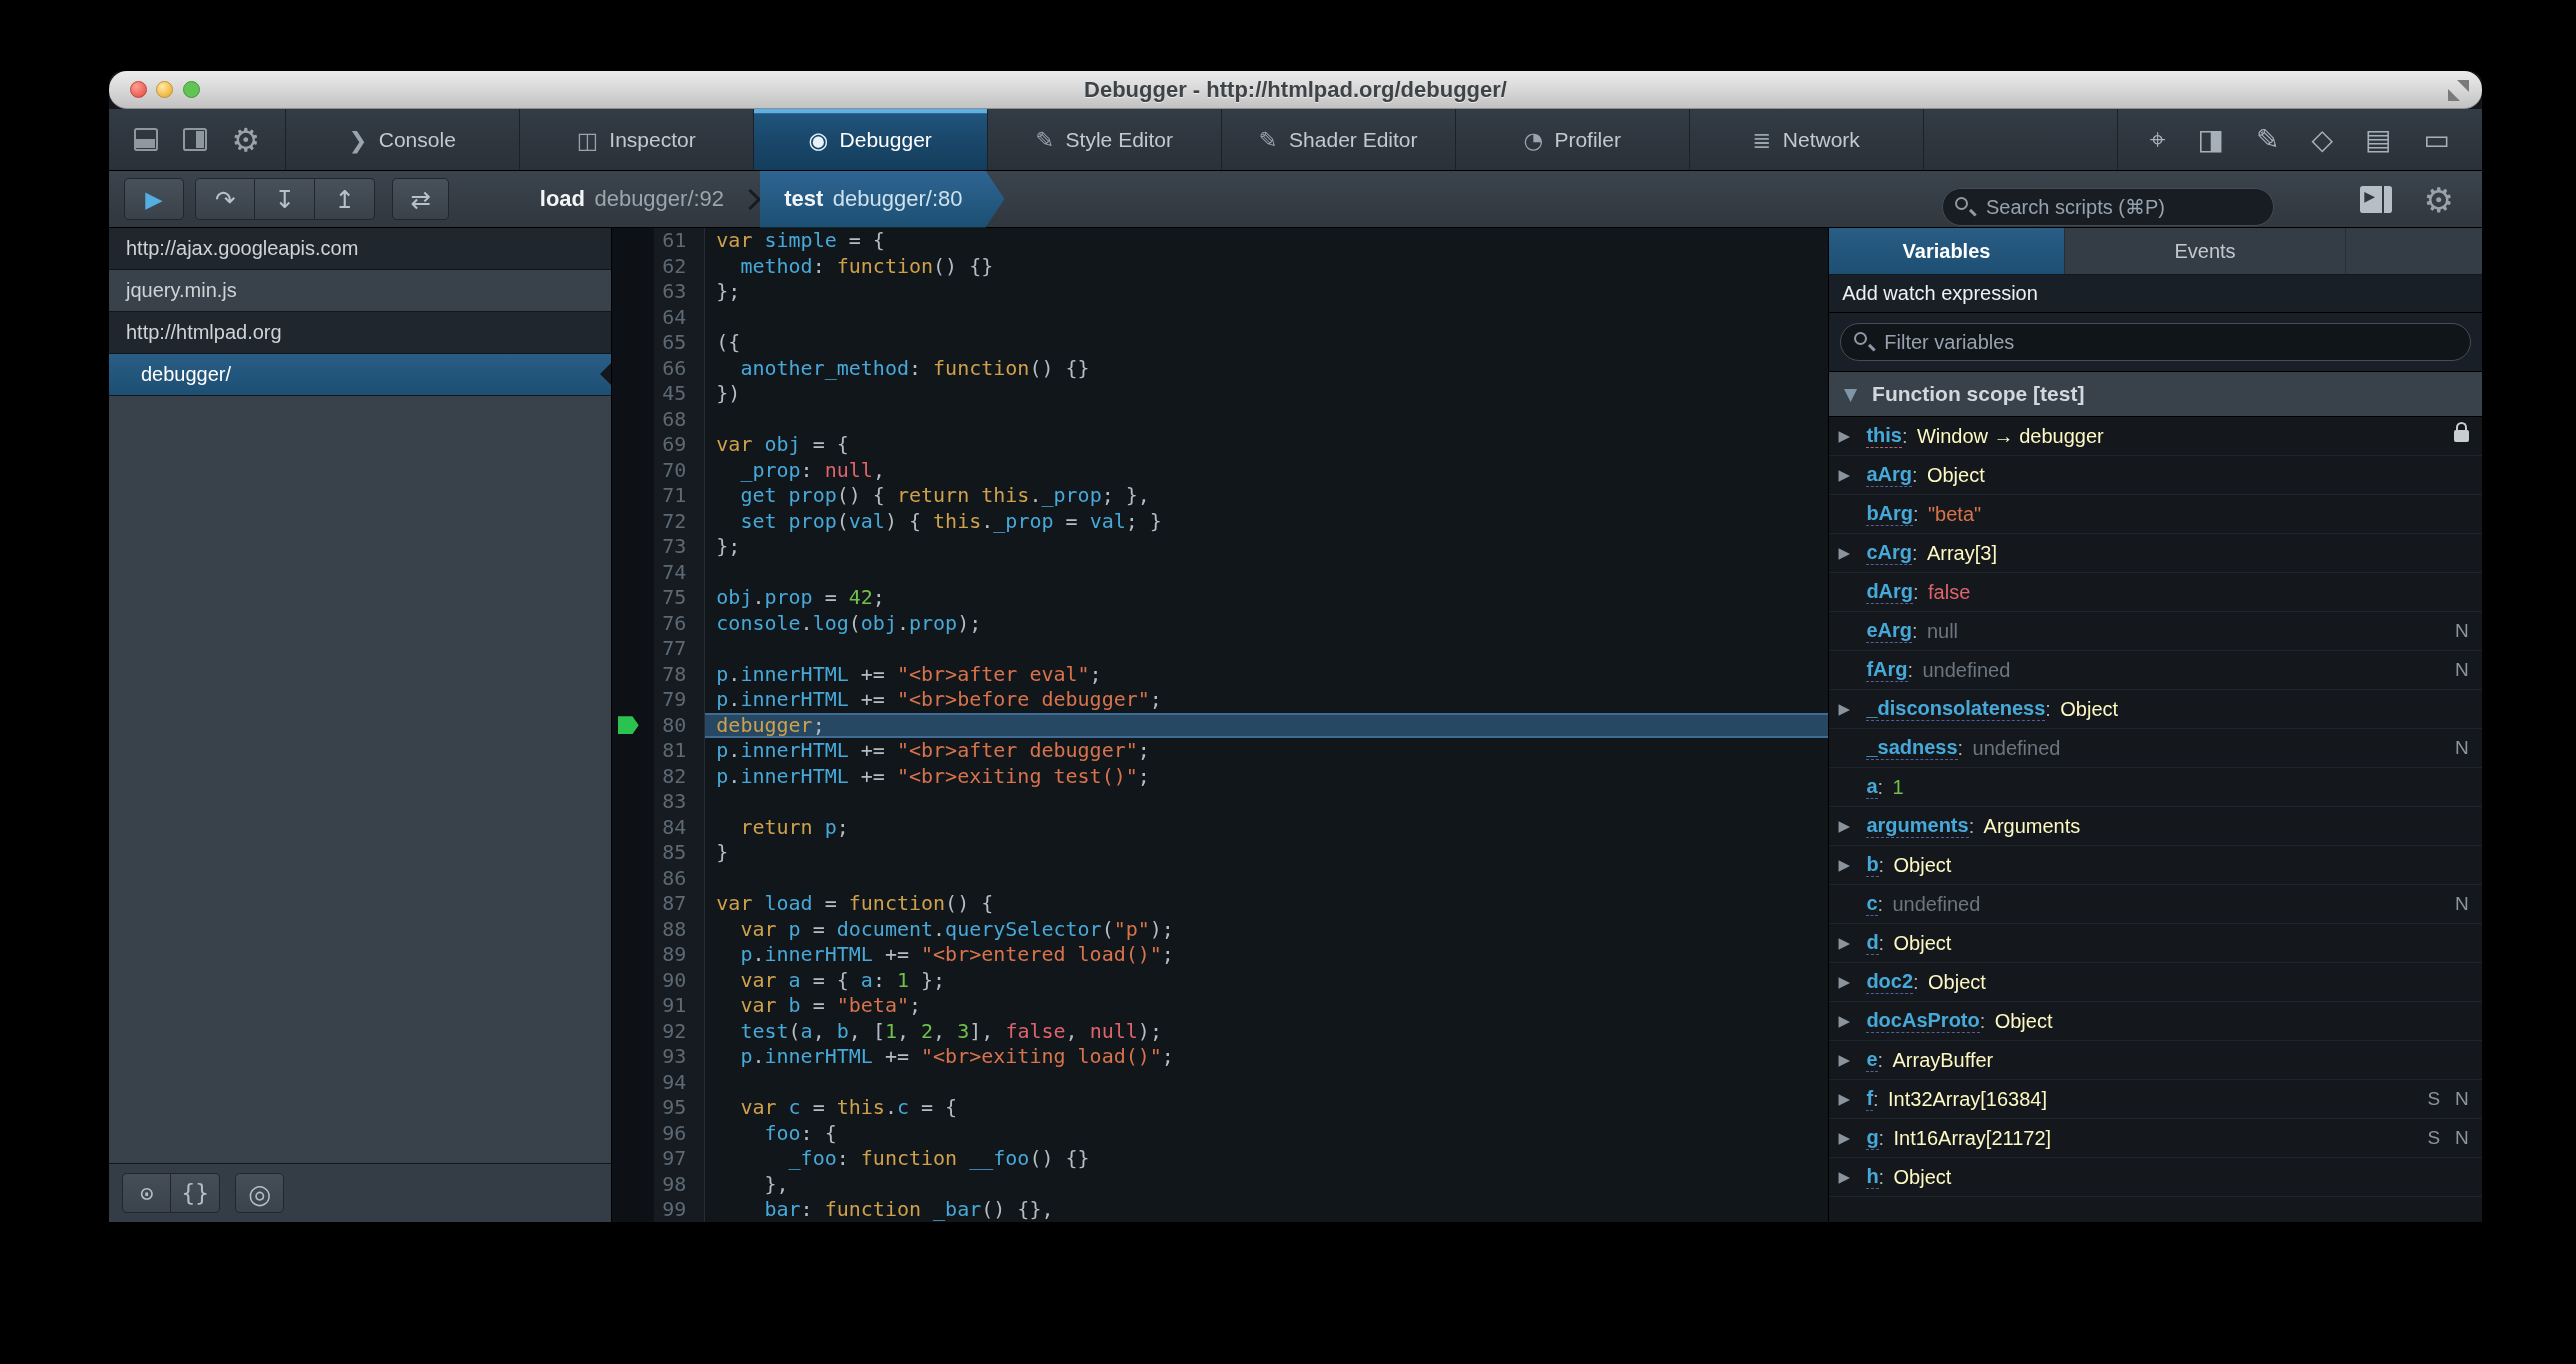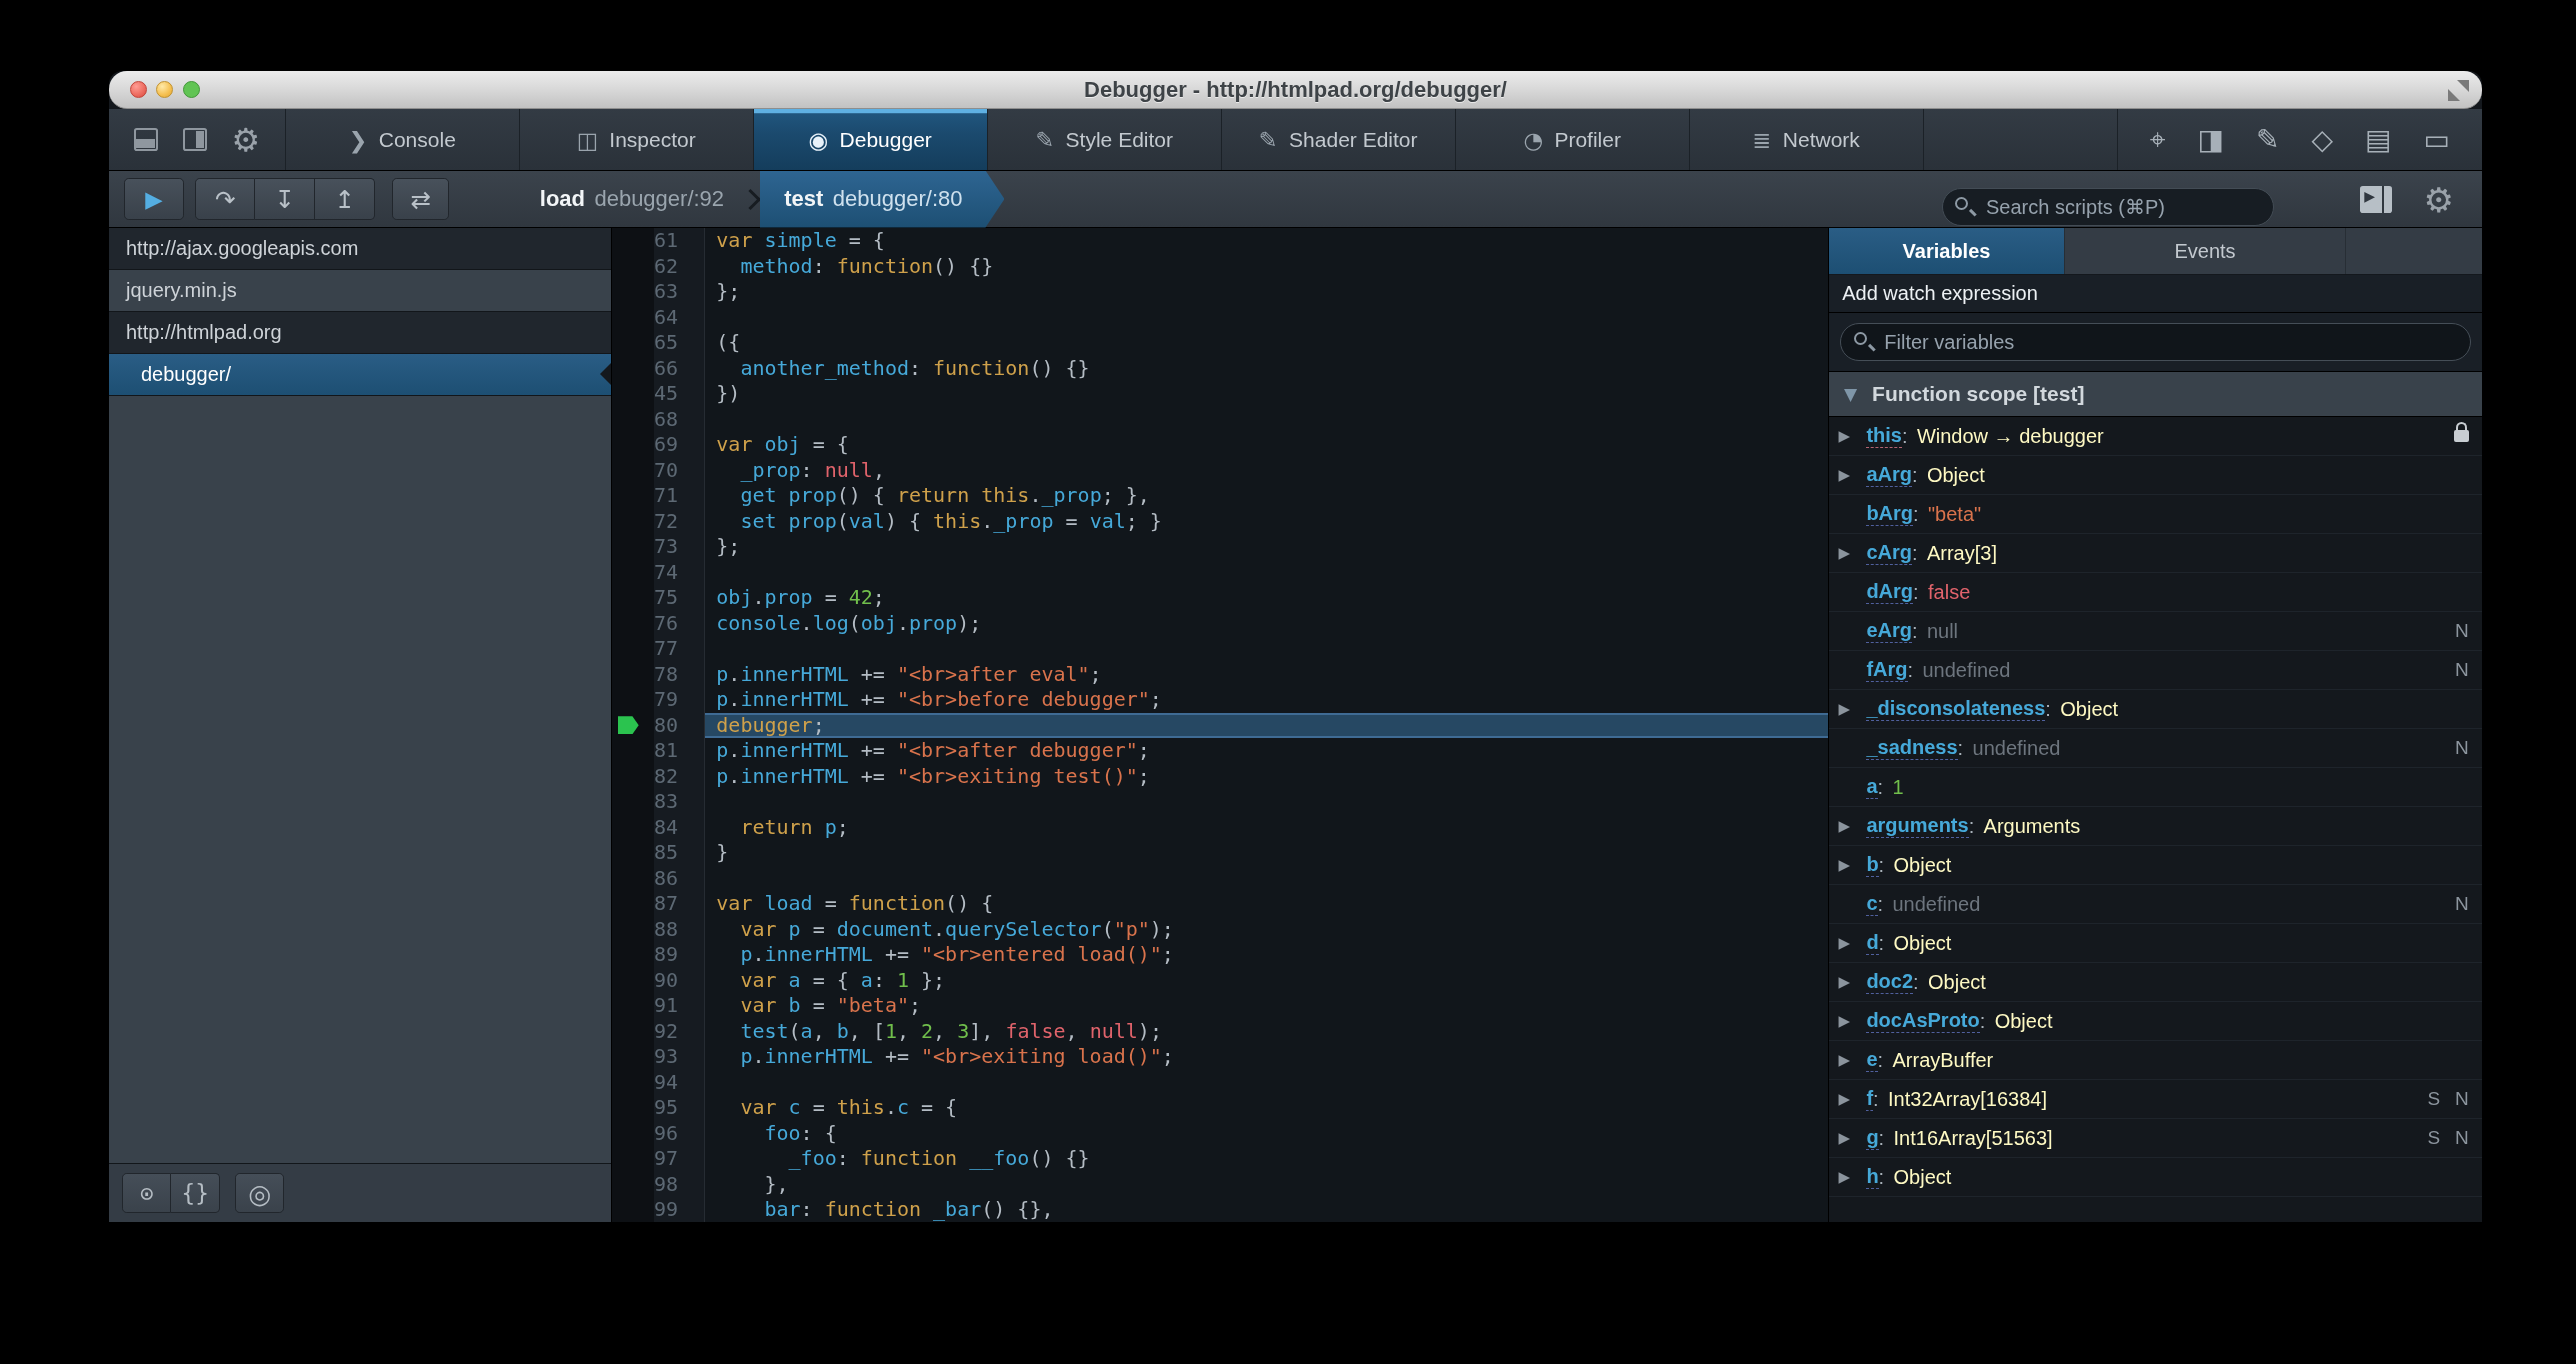--- a/index.html
+++ b/index.html
@@ -90,21 +90,21 @@
   .fgroup .fbtn:first-child{border-radius:4.7px 0 0 4.7px;}
   .fgroup .fbtn:last-child{border-radius:0 4.7px 4.7px 0;border-left:none;}
   .fbtn.single{border-radius:4.7px;}
   .fbtn .bigdot{font-family:"DejaVu Sans",sans-serif;font-size:26.4px;}
   
   .editor{flex:1;background:#11161b;display:flex;position:relative;overflow:hidden;}
   .bpgutter{width:42px;background:#0d1014;}
   .numbers{width:51px;background:#161b21;border-right:0.9px solid #262c33;}
   .codecol{flex:1;position:relative;}
   .line{height:25.5px;line-height:25.5px;white-space:pre;font-family:"DejaVu Sans Mono",monospace;font-size:20px;color:#b4bcc4;}
-  .numbers .line{color:#5d6974;text-align:left;padding-right:9.4px;}
+  .numbers .line{color:#5d6974;text-align:center;padding-right:9.4px;}
   .codecol .line{padding-left:11.3px;}
   .codecol .line.current{background:#264863;box-shadow:0 -1.9px 0 #3f6b94 inset,0 1.9px 0 #3f6b94 inset;}
   .bpgutter .line{position:relative;}
   .bparrow{position:absolute;left:5.7px;top:3.8px;width:21px;height:18px;background:#2bc34f;
     clip-path:polygon(0 0,70% 0,100% 50%,70% 100%,0 100%);}
   .tok.k{color:#cfa14b;} .tok.v{color:#46a9d9;} .tok.s{color:#d9734c;}
   .tok.n{color:#71bf4c;} .tok.a{color:#e0636b;} .tok.p{color:#b4bcc4;}
   
   .vars{width:654px;background:#14181d;border-left:0.9px solid #000;display:flex;flex-direction:column;}
   .vars .subtabs .subtab{flex:none;width:236px;}
@@ -523,21 +523,21 @@
             <span class="colon">:</span>
             <span class="vval obj">Int32Array[16384]</span>
             <div class="spacer"></div>
             <span class="badge">S</span>
             <span class="badge">N</span>
           </div>
           <div class="varrow">
             <div class="arrow">▶</div>
             <span class="vname">g</span>
             <span class="colon">:</span>
-            <span class="vval obj">Int16Array[51563]</span>
+            <span class="vval obj">Int16Array[21172]</span>
             <div class="spacer"></div>
             <span class="badge">S</span>
             <span class="badge">N</span>
           </div>
           <div class="varrow">
             <div class="arrow">▶</div>
             <span class="vname">h</span>
             <span class="colon">:</span>
             <span class="vval obj">Object</span>
             <div class="spacer"></div>

